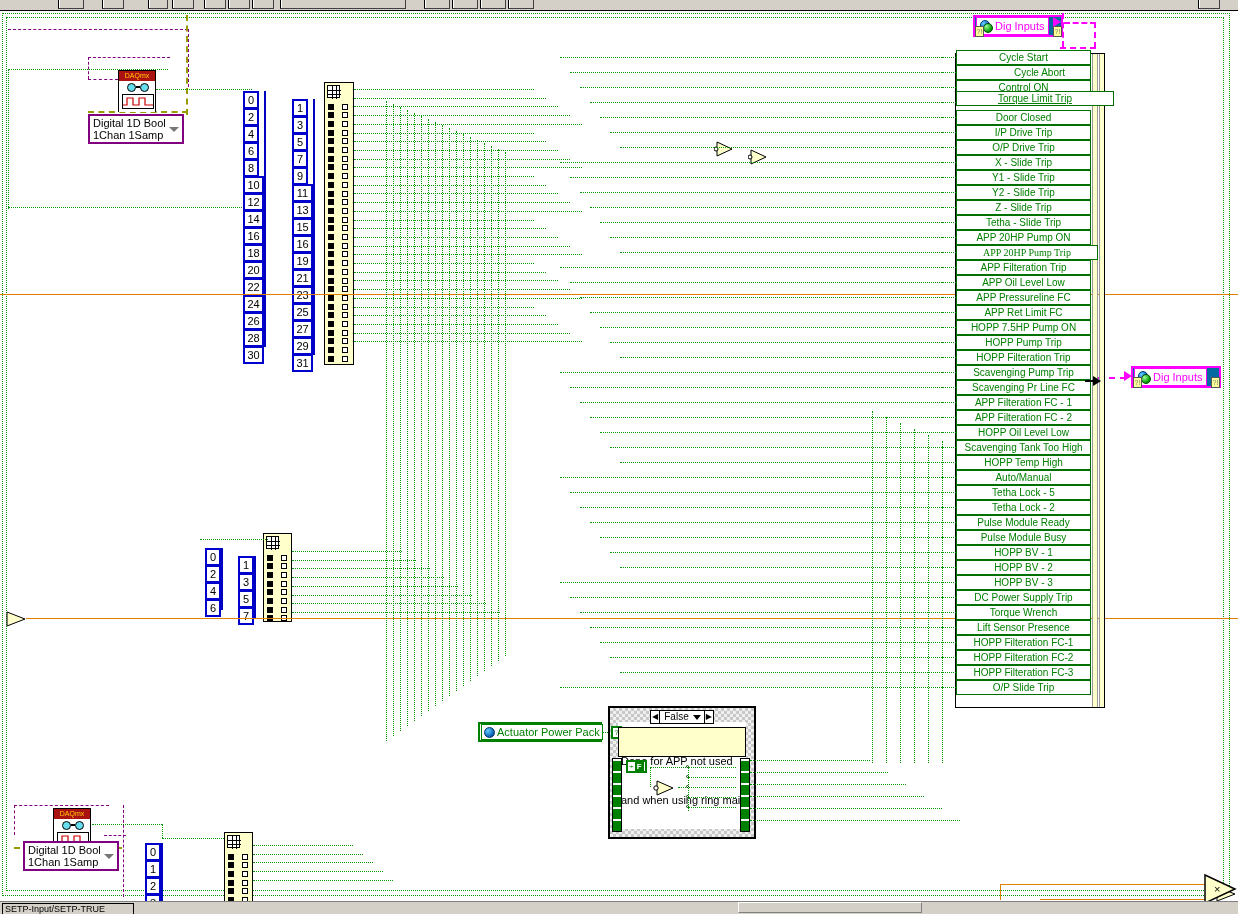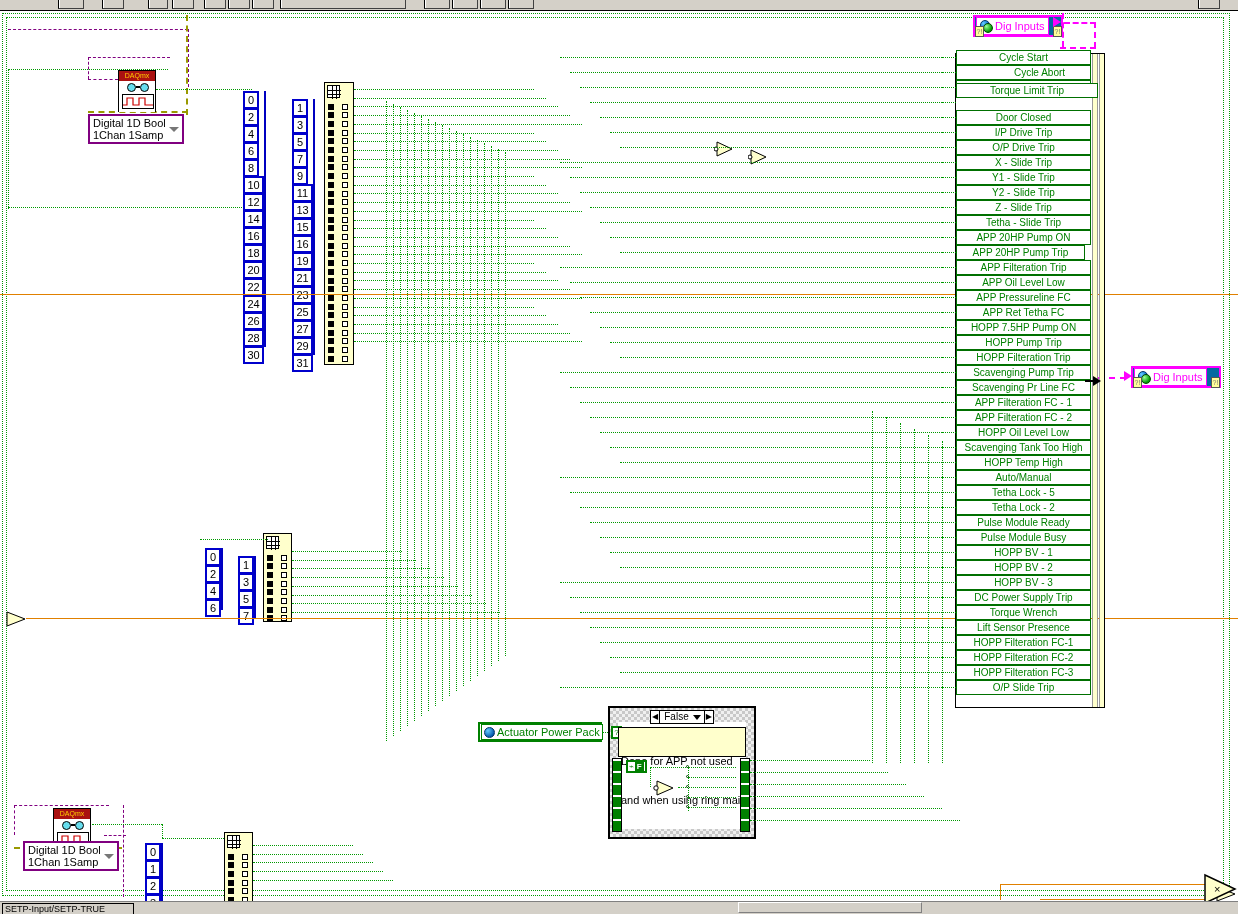--- a/index.html
+++ b/index.html
@@ -727,49 +727,49 @@
     <div class="subdiag-bar" style="left:1099px; top:42px; width:6px; height:655px;"></div>
     <div class="frame" style="left:955px; top:42px; width:150px; height:655px; border:1px solid #000; border-style:solid;"></div>
 
     <div id="signal-labels">
         <div class="termbox" style="left: 956px; top: 39px; width: 135px;">Cycle Start</div>
         <div class="wire w-green-dot" style="left: 942px; top: 46px; width: 14px;"></div>
         <div class="termbox" style="left: 956px; top: 54px; width: 135px; padding-left: 32px;">Cycle Abort</div>
         <div class="wire w-green-dot" style="left: 942px; top: 61px; width: 14px;"></div>
         <div class="termbox" style="left: 956px; top: 69px; width: 135px;">Control ON</div>
         <div class="wire w-green-dot" style="left: 942px; top: 76px; width: 14px;"></div>
-        <div class="termbox" style="left: 956px; top: 72px; width: 142px;">Torque Limit Trip</div>
+        <div class="termbox" style="left: 956px; top: 80px; width: 158px; text-decoration: underline;">Torque Limit Trip</div>
         <div class="wire w-green-dot" style="left: 942px; top: 91px; width: 14px;"></div>
         <div class="termbox" style="left: 956px; top: 99px; width: 135px;">Door Closed</div>
         <div class="wire w-green-dot" style="left: 942px; top: 106px; width: 14px;"></div>
         <div class="termbox" style="left: 956px; top: 114px; width: 135px;">I/P Drive Trip</div>
         <div class="wire w-green-dot" style="left: 942px; top: 121px; width: 14px;"></div>
         <div class="termbox" style="left: 956px; top: 129px; width: 135px;">O/P Drive Trip</div>
         <div class="wire w-green-dot" style="left: 942px; top: 136px; width: 14px;"></div>
         <div class="termbox" style="left: 956px; top: 144px; width: 135px;">X - Slide Trip</div>
         <div class="wire w-green-dot" style="left: 942px; top: 151px; width: 14px;"></div>
         <div class="termbox" style="left: 956px; top: 159px; width: 135px;">Y1 - Slide Trip</div>
         <div class="wire w-green-dot" style="left: 942px; top: 166px; width: 14px;"></div>
         <div class="termbox" style="left: 956px; top: 174px; width: 135px;">Y2 - Slide Trip</div>
         <div class="wire w-green-dot" style="left: 942px; top: 181px; width: 14px;"></div>
         <div class="termbox" style="left: 956px; top: 189px; width: 135px;">Z - Slide Trip</div>
         <div class="wire w-green-dot" style="left: 942px; top: 196px; width: 14px;"></div>
         <div class="termbox" style="left: 956px; top: 204px; width: 135px;">Tetha - Slide Trip</div>
         <div class="wire w-green-dot" style="left: 942px; top: 211px; width: 14px;"></div>
         <div class="termbox" style="left: 956px; top: 219px; width: 135px;">APP 20HP Pump ON</div>
         <div class="wire w-green-dot" style="left: 942px; top: 226px; width: 14px;"></div>
-        <div class="termbox" style="left: 956px; top: 234px; width: 129px;">APP 20HP Pump Trip</div>
+        <div class="termbox" style="left: 956px; top: 234px; width: 142px; font-family: Liberation Serif, serif;">APP 20HP Pump Trip</div>
         <div class="wire w-green-dot" style="left: 942px; top: 241px; width: 14px;"></div>
         <div class="termbox" style="left: 956px; top: 249px; width: 135px;">APP Filteration Trip</div>
         <div class="wire w-green-dot" style="left: 942px; top: 256px; width: 14px;"></div>
         <div class="termbox" style="left: 956px; top: 264px; width: 135px;">APP Oil Level Low</div>
         <div class="wire w-green-dot" style="left: 942px; top: 271px; width: 14px;"></div>
         <div class="termbox" style="left: 956px; top: 279px; width: 135px;">APP Pressureline FC</div>
         <div class="wire w-green-dot" style="left: 942px; top: 286px; width: 14px;"></div>
-        <div class="termbox" style="left: 956px; top: 294px; width: 135px;">APP Ret Tetha FC</div>
+        <div class="termbox" style="left: 956px; top: 294px; width: 135px;">APP Ret Limit FC</div>
         <div class="wire w-green-dot" style="left: 942px; top: 301px; width: 14px;"></div>
         <div class="termbox" style="left: 956px; top: 309px; width: 135px;">HOPP 7.5HP Pump ON</div>
         <div class="wire w-green-dot" style="left: 942px; top: 316px; width: 14px;"></div>
         <div class="termbox" style="left: 956px; top: 324px; width: 135px;">HOPP Pump Trip</div>
         <div class="wire w-green-dot" style="left: 942px; top: 331px; width: 14px;"></div>
         <div class="termbox" style="left: 956px; top: 339px; width: 135px;">HOPP Filteration Trip</div>
         <div class="wire w-green-dot" style="left: 942px; top: 346px; width: 14px;"></div>
         <div class="termbox" style="left: 956px; top: 354px; width: 135px;">Scavenging Pump Trip</div>
         <div class="wire w-green-dot" style="left: 942px; top: 361px; width: 14px;"></div>
         <div class="termbox" style="left: 956px; top: 369px; width: 135px;">Scavenging Pr Line FC</div>

